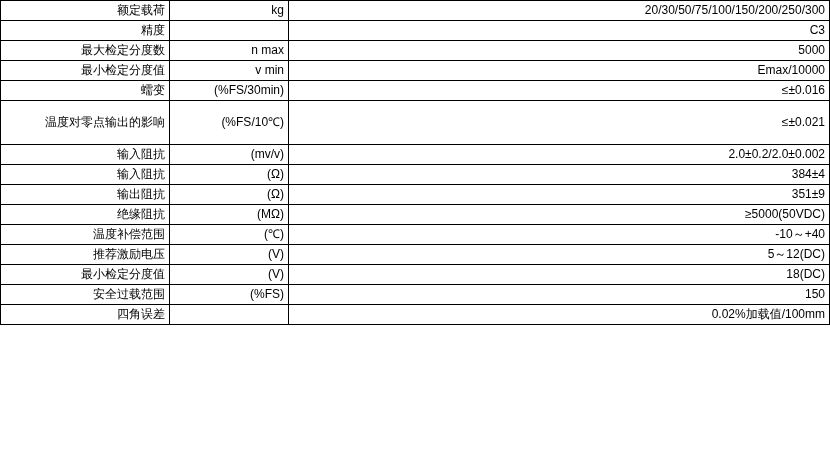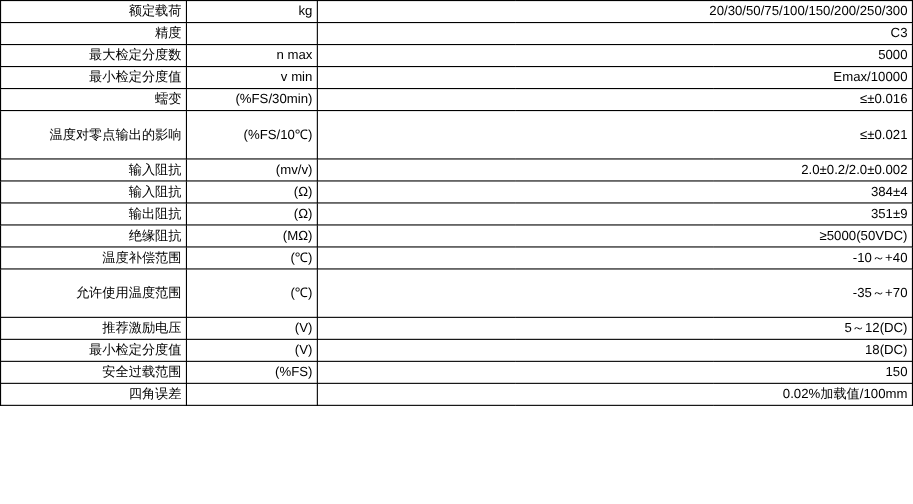--- a/index.html
+++ b/index.html
@@ -100,25 +100,20 @@
     <tr class="row-h">
       <td class="c-name">绝缘阻抗</td>
       <td class="c-unit">(MΩ)</td>
       <td class="c-value" colspan="3">≥5000(50VDC)</td>
     </tr>
     <tr class="row-h">
       <td class="c-name">温度补偿范围</td>
       <td class="c-unit">(℃)</td>
       <td class="c-value" colspan="3">-10～+40</td>
     </tr>
-    <tr class="tall">
-      <td class="c-name">允许使用温度范围</td>
-      <td class="c-unit">(℃)</td>
-      <td class="c-value" colspan="3">-35～+70</td>
-    </tr>
     <tr class="row-h">
       <td class="c-name">推荐激励电压</td>
       <td class="c-unit">(V)</td>
       <td class="c-value" colspan="3">5～12(DC)</td>
     </tr>
     <tr class="row-h">
       <td class="c-name">最小检定分度值</td>
       <td class="c-unit">(V)</td>
       <td class="c-value" colspan="3">18(DC)</td>
     </tr>

